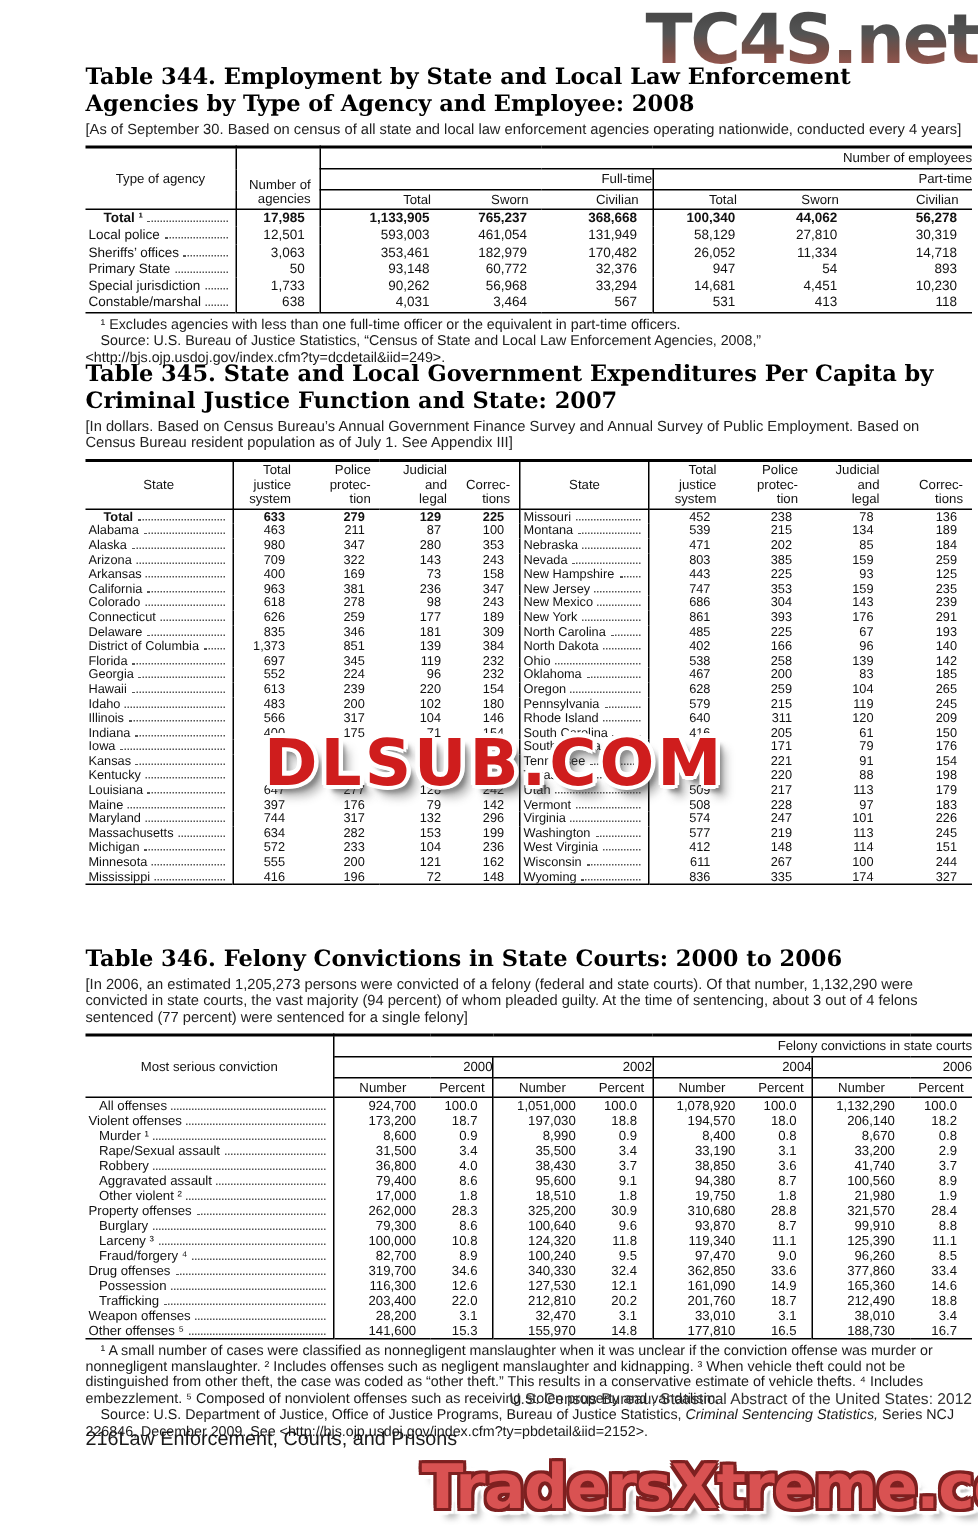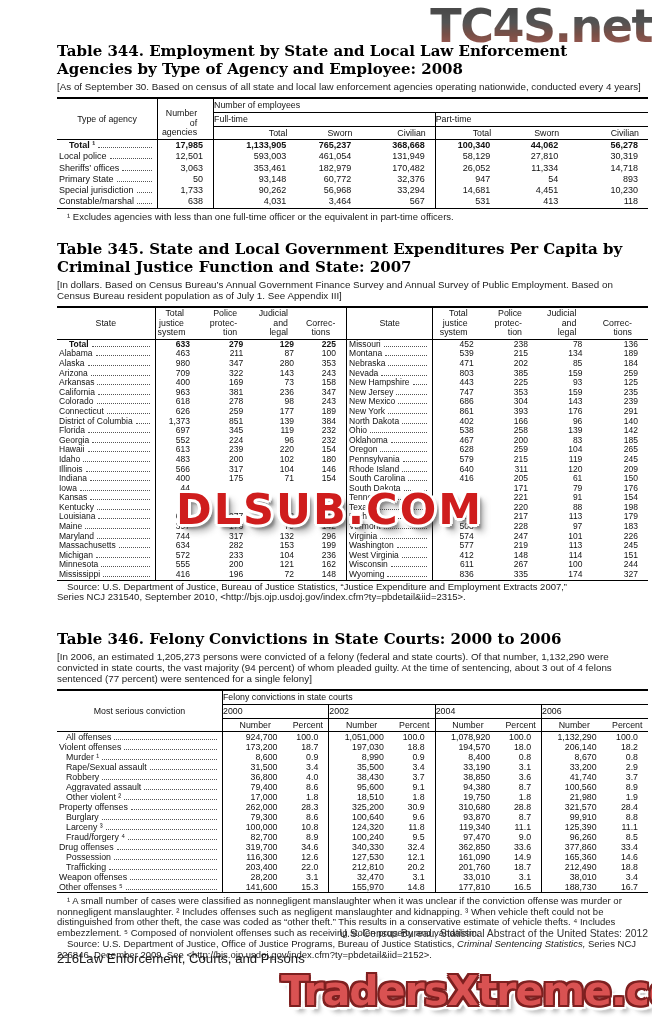--- a/index.html
+++ b/index.html
@@ -12,25 +12,25 @@
            font-size:15px;line-height:18px;color:#000;margin:0 0 3px 0;}
   #s344 .t-title{max-width:555px;} #s345 .t-title{max-width:585px;}
   .t-note{font-size:9.8px;line-height:11px;color:#222;margin:0 0 5px 0;}
 
   table{border-collapse:collapse;width:100%;table-layout:fixed;
         border-top:2px solid #000;border-bottom:1.5px solid #000;}
   th{font-weight:400;font-size:8.8px;padding:1px 2px;color:#111;}
   td{font-size:9px;padding:0 2px;color:#111;}
   .vr{border-right:1px solid #000;}
   .hb{border-bottom:1.5px solid #000;}
-  .spanner{text-align:left;border-bottom:1px solid #000;padding:1px 0 2px 0;}
+  .spanner{text-align:right;border-bottom:1px solid #000;padding:1px 0 2px 0;}
   .colh{text-align:right;padding-right:9px;vertical-align:bottom;}
   .colh-c{text-align:center;vertical-align:bottom;}
   .stubh{text-align:center;vertical-align:middle;}
-  .mlh{white-space:pre-line;text-align:right;vertical-align:bottom;padding-right:16px;line-height:9.6px;}
+  .mlh{white-space:pre-line;text-align:right;vertical-align:bottom;padding-right:6px;line-height:9.6px;}
   .num{text-align:right;padding-right:10px;white-space:nowrap;overflow:hidden;}
   .lbl{white-space:nowrap;overflow:hidden;}
   .lbl .in{display:flex;align-items:baseline;}
   .lt{white-space:nowrap;}
   .fill{flex:1 1 auto;min-width:4px;border-bottom:1px dotted #555;margin:0 3px 2px 3px;}
   tr.bold td.b{font-weight:700;}
   .ind .in{padding-left:10px;} .i1 .in{padding-left:7px;}
 
   #t344 td{line-height:11.3px;font-size:9px;}
   #t345 td{line-height:9.6px;font-size:8.5px;}
@@ -185,20 +185,21 @@
             <td class="num ">4,031</td>
             <td class="num ">3,464</td>
             <td class="num vr">567</td>
             <td class="num ">531</td>
             <td class="num ">413</td>
             <td class="num ">118</td>
           </tr>
         </tbody>
     </table>
     <p class="fnote">¹ Excludes agencies with less than one full-time officer or the equivalent in part-time officers.</p>
+    <p class="src"><span>Source: U.S. Bureau of Justice Statistics, “Census of State and Local Law Enforcement Agencies, 2008,”</span><br><span>&lt;http://bjs.ojp.usdoj.gov/index.cfm?ty=dcdetail&amp;iid=249&gt;.</span></p>
   </div>
 
   <div class="sec" id="s345">
     <h1 class="t-title">Table 345. State and Local Government Expenditures Per Capita by Criminal Justice Function and State: 2007</h1>
     <p class="t-note">[In dollars. Based on Census Bureau’s Annual Government Finance Survey and Annual Survey of Public Employment. Based on Census Bureau resident population as of July 1. See Appendix III]</p>
     <table id="t345">
       <colgroup>
         <col style="width:16.6%">
           <col style="width:7.6%">
           <col style="width:9%">
@@ -411,20 +412,42 @@
               </span>
             </td>
             <td class="num ">861</td>
             <td class="num ">393</td>
             <td class="num ">176</td>
             <td class="num ">291</td>
           </tr>
           <tr>
             <td class="lbl vr">
               <span class="in">
+                <span class="lt">Delaware</span>
+                <span class="fill"></span>
+              </span>
+            </td>
+            <td class="num ">835</td>
+            <td class="num ">346</td>
+            <td class="num ">181</td>
+            <td class="num vr">309</td>
+            <td class="lbl vr">
+              <span class="in">
+                <span class="lt">North Carolina</span>
+                <span class="fill"></span>
+              </span>
+            </td>
+            <td class="num ">485</td>
+            <td class="num ">225</td>
+            <td class="num ">67</td>
+            <td class="num ">193</td>
+          </tr>
+          <tr>
+            <td class="lbl vr">
+              <span class="in">
                 <span class="lt">District of Columbia</span>
                 <span class="fill"></span>
               </span>
             </td>
             <td class="num ">1,373</td>
             <td class="num ">851</td>
             <td class="num ">139</td>
             <td class="num vr">384</td>
             <td class="lbl vr">
               <span class="in">
@@ -784,21 +807,20 @@
                 <span class="fill"></span>
               </span>
             </td>
             <td class="num ">836</td>
             <td class="num ">335</td>
             <td class="num ">174</td>
             <td class="num ">327</td>
           </tr>
         </tbody>
     </table>
-    <p class="src"><span>Source: U.S. Department of Justice, Bureau of Justice Statistics, “Justice Expenditure and Employment Extracts 2007,”</span><br><span>Series NCJ 231540, September 2010, &lt;http://bjs.ojp.usdoj.gov/index.cfm?ty=pbdetail&amp;iid=2315&gt;.</span></p>
   </div>
 
   <div class="sec" id="s346">
     <h1 class="t-title">Table 346. Felony Convictions in State Courts: 2000 to 2006</h1>
     <p class="t-note">[In 2006, an estimated 1,205,273 persons were convicted of a felony (federal and state courts). Of that number, 1,132,290 were convicted in state courts, the vast majority (94 percent) of whom pleaded guilty. At the time of sentencing, about 3 out of 4 felons sentenced (77 percent) were sentenced for a single felony]</p>
     <table id="t346">
       <colgroup>
         <col style="width:28%">
           <col style="width:11%">
           <col style="width:7%">

